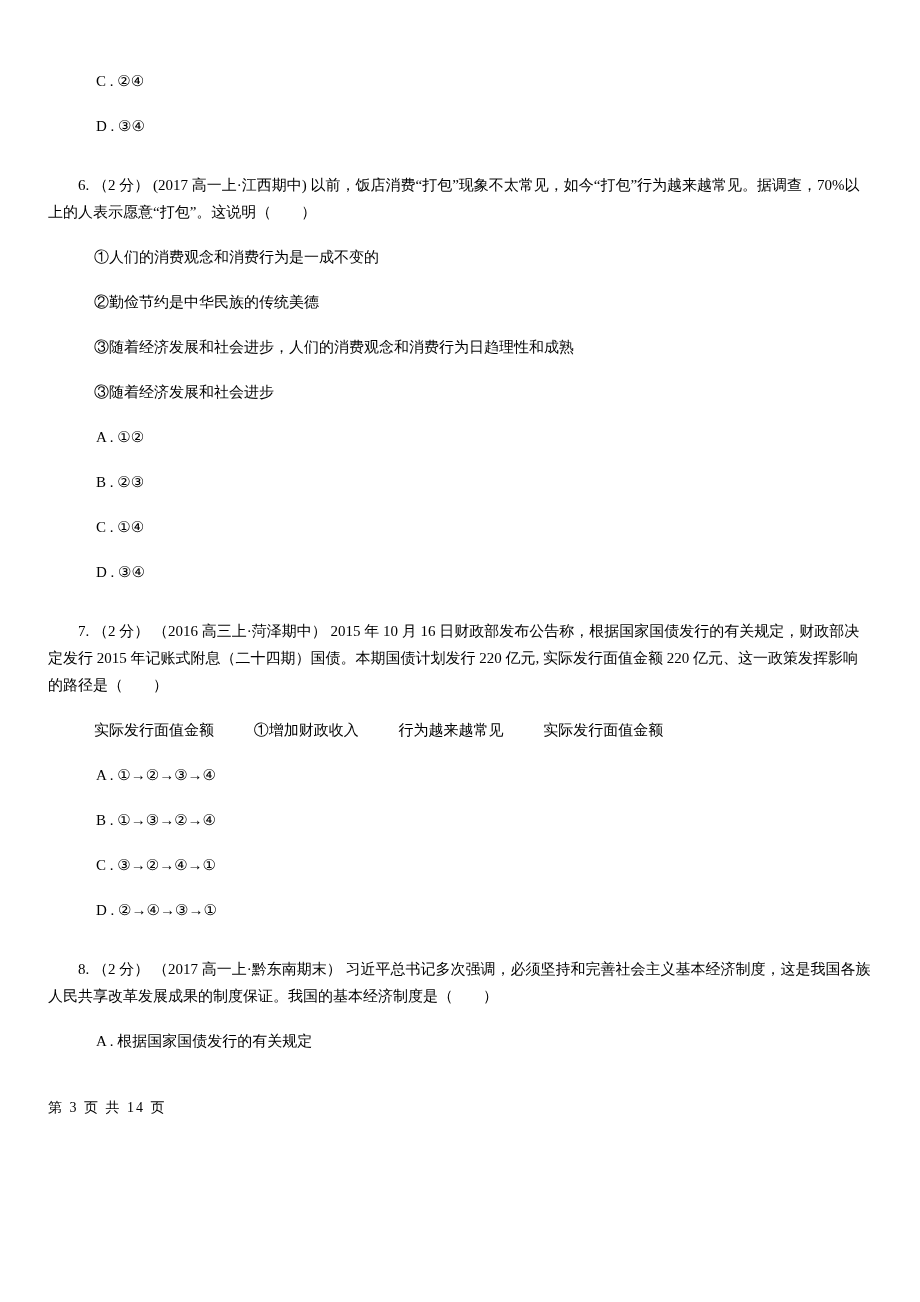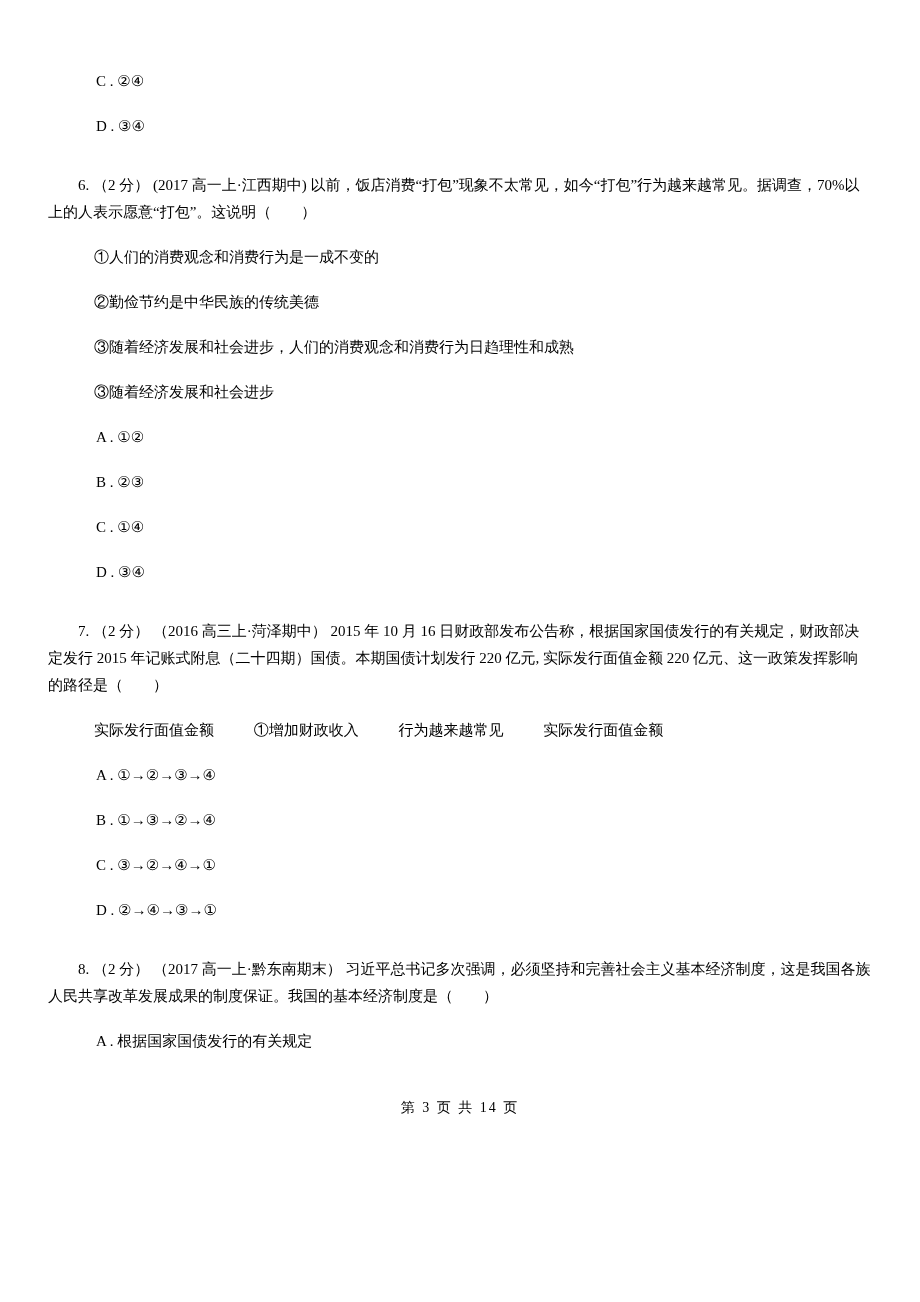--- a/index.html
+++ b/index.html
@@ -33,21 +33,21 @@
       margin-top: 18px;
       margin-bottom: 18px;
       text-indent: 2em;
       margin-left: 16px;
     }
     .inline-items span {
       margin-right: 36px;
       text-indent: 0;
     }
     .footer {
-      text-align: center;
+      text-align: left;
       margin-top: 40px;
       letter-spacing: 2px;
       font-size: 14px;
     }
   </style>
 </head>
 <body>
 
 <div class="option">C . ②④</div>
 <div class="option">D . ③④</div>

